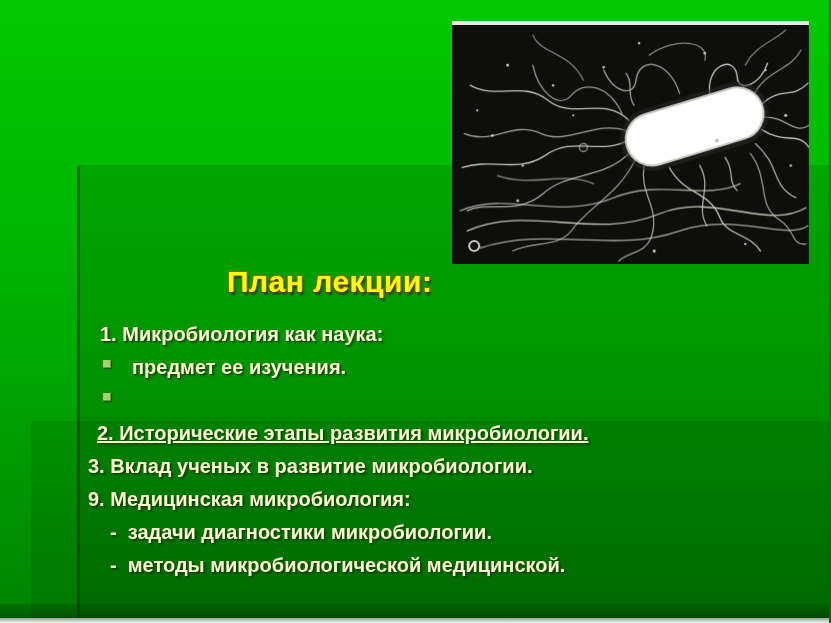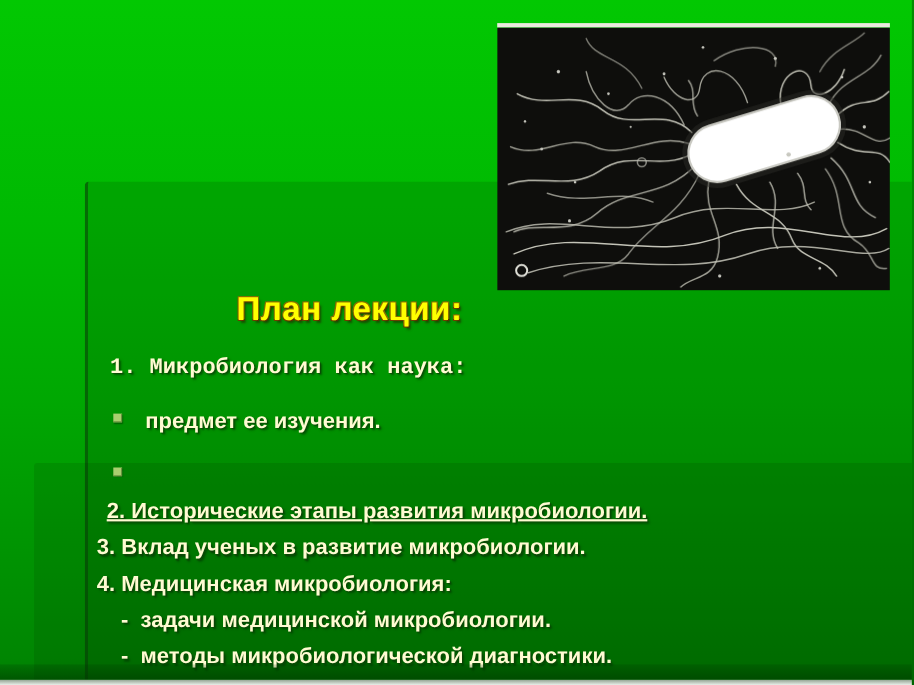--- a/index.html
+++ b/index.html
@@ -36,39 +36,39 @@
     background:linear-gradient(180deg,#93a493,#eef3ee);
   }
   
   .photo{
     position:absolute;left:452px;top:21px;width:357px;margin:0;padding:0;
     line-height:0;
   }
   .photo .topline{height:4px;background:#ece9df;}
   
   .title{
-    position:absolute;left:215px;top:265px;margin:0;
+    position:absolute;left:227px;top:265px;margin:0;
     font-size:30px;font-weight:bold;letter-spacing:.5px;
     color:#ffff00;
     text-shadow:-1px -1px 0 #8a6d00,1px -1px 0 #8a6d00,-1px 1px 0 #6b3e00,1px 1px 0 #5a2e00,2px 3px 2px rgba(40,20,0,.55);
   }
   
   .list{
     position:absolute;left:85px;top:318px;width:740px;
   }
   .row{
     position:relative;height:33px;line-height:33px;
     font-size:20px;font-weight:bold;white-space:pre;
     color:#fffbd2;
     text-shadow:1px 1px 0 rgba(20,60,10,.55),2px 2px 2px rgba(0,45,0,.6);
   }
-  .r-ind15{padding-left:15px;font-family:Liberation Mono, monospace;}
+  .r-ind15{padding-left:15px;}
   .r-ind12{padding-left:12px;text-decoration:underline;}
   .r-ind3{padding-left:3px;}
-  .r-bullet{padding-left:47px;margin-top:16px;}
+  .r-bullet{padding-left:47px;}
   .r-dash{padding-left:25px;}
   .sq{
     position:absolute;left:18px;top:9px;width:8px;height:8px;
     background:#a9cf6f;
     box-shadow:inset -1px -1px 0 #6d9440,1px 1px 1px rgba(0,50,0,.5);
   }
 </style>
 </head>
 <body>
 
@@ -143,20 +143,20 @@
   </figure>
 
   <h1 class="title">План лекции:</h1>
 
   <div class="list">
     <div class="row r-ind15"><span>1. Микробиология как наука:</span></div>
     <div class="row r-bullet"><span class="sq"></span><span>предмет ее изучения.</span></div>
     <div class="row r-bullet"><span class="sq"></span></div>
     <div class="row r-ind12"><span>2. Исторические этапы развития микробиологии.</span></div>
     <div class="row r-ind3"><span>3. Вклад ученых в развитие микробиологии.</span></div>
-    <div class="row r-ind3"><span>4. Медицинская микробиология:</span></div>
-    <div class="row r-dash"><span>-  задачи медицинской микробиологии.</span></div>
-    <div class="row r-dash"><span>-  методы микробиологической диагностики.</span></div>
+    <div class="row r-ind3"><span>9. Медицинская микробиология:</span></div>
+    <div class="row r-dash"><span>-  задачи диагностики микробиологии.</span></div>
+    <div class="row r-dash"><span>-  методы микробиологической медицинской.</span></div>
   </div>
 
   <div class="edge-dark"></div>
   <div class="edge-light"></div>
 </div>
 
 </body></html>

